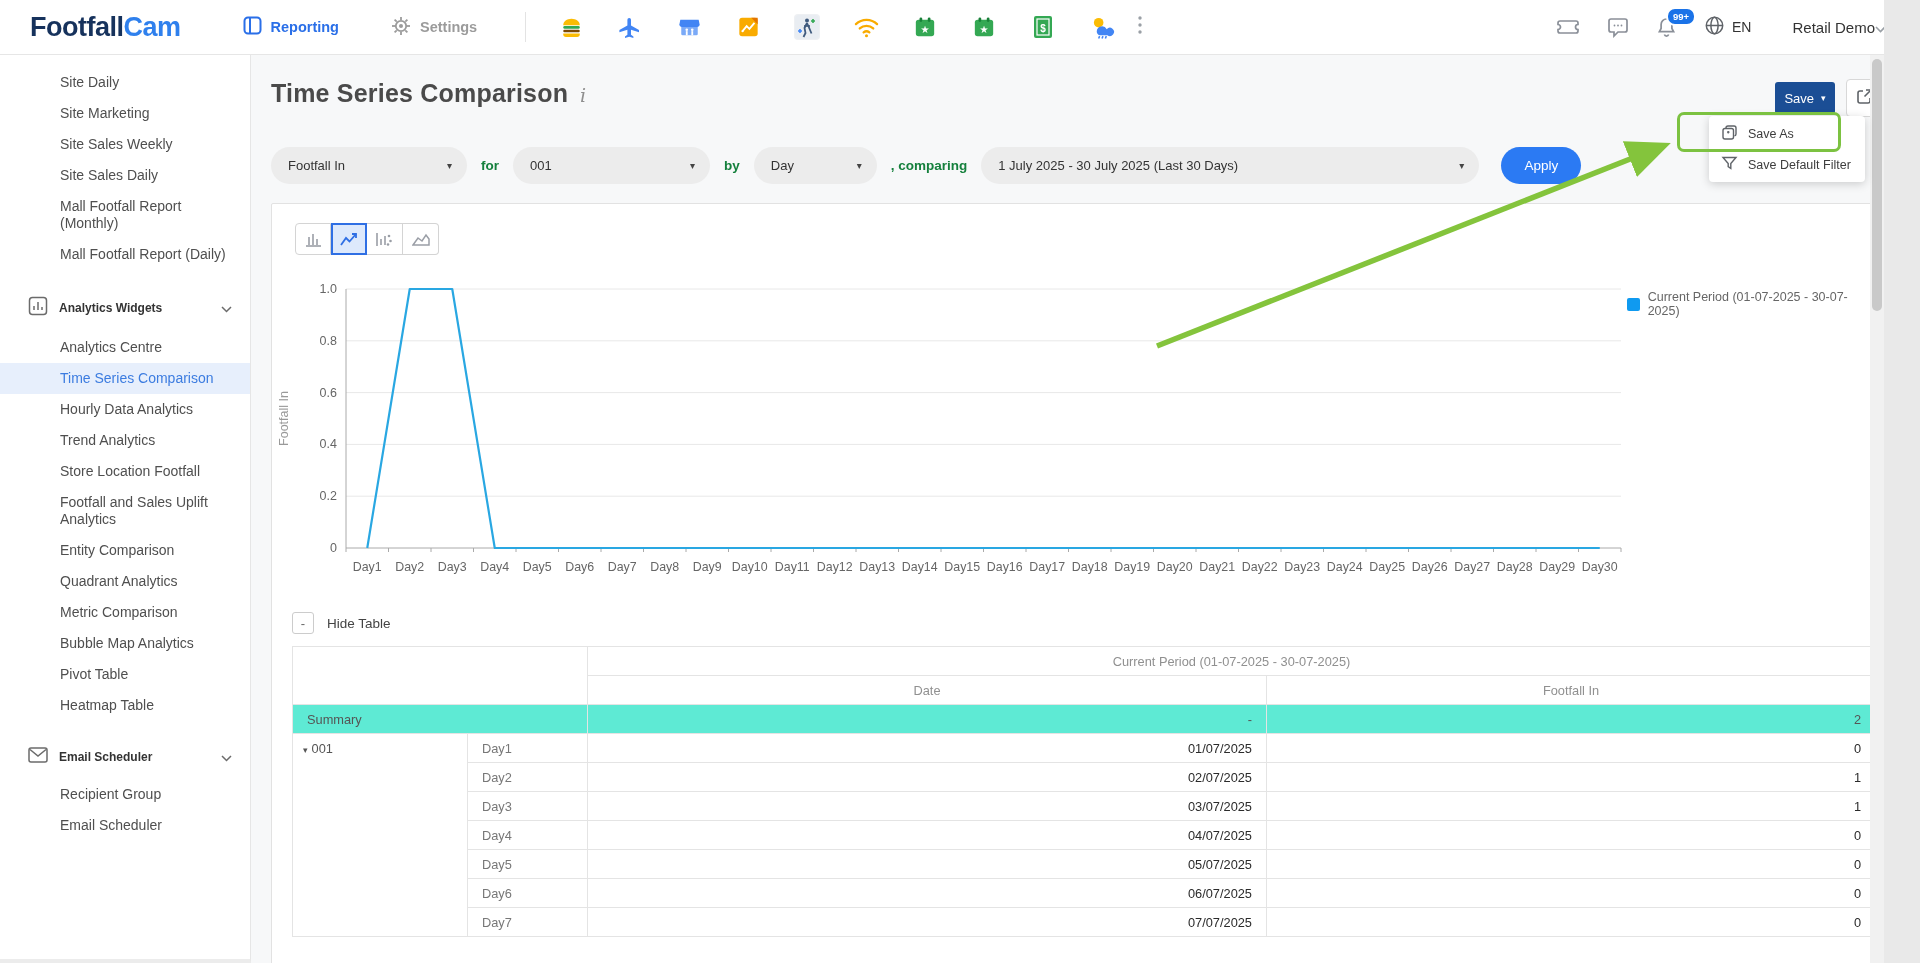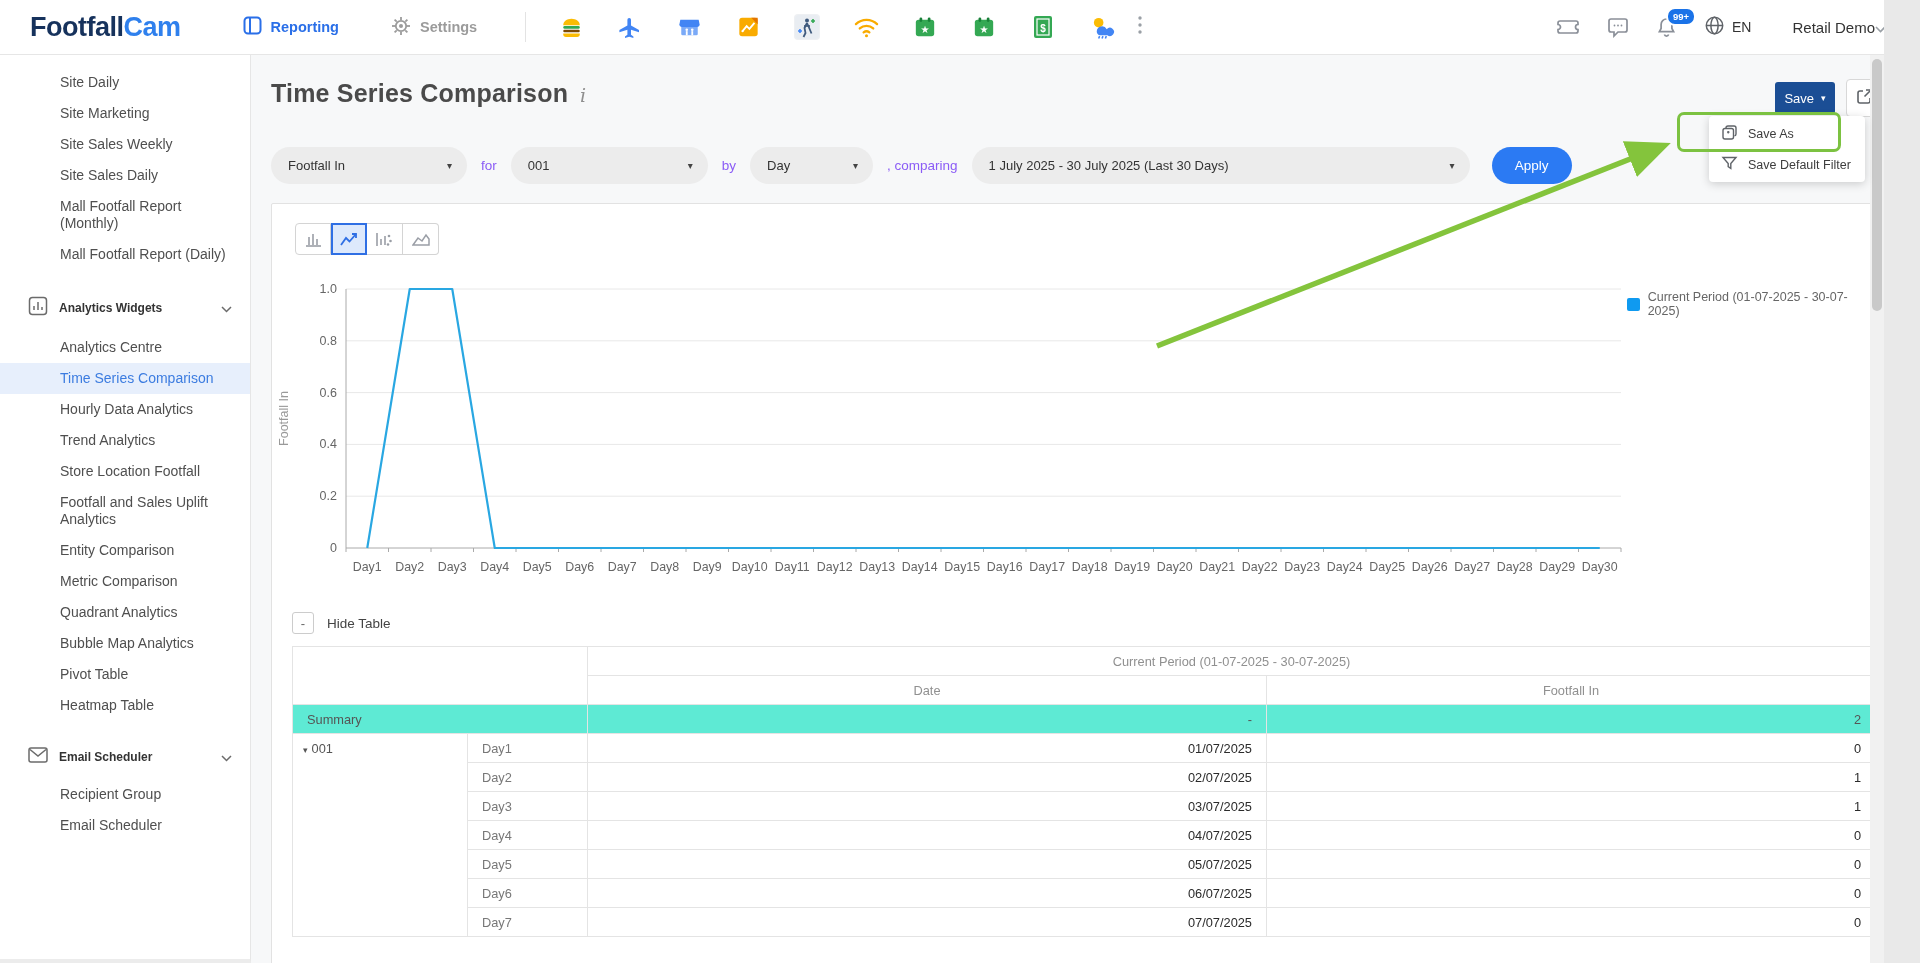--- a/index.html
+++ b/index.html
@@ -53,21 +53,21 @@
   .menu-item { height:31px; display:flex; align-items:center; gap:10px; padding:0 12px; font-size:12.5px; color:#3d3d3d; cursor:pointer; }
 
   #annotation-box { position:absolute; left:1426px; top:57px; width:164px; height:40px; border:3.5px solid #7cc241;
                     border-radius:7px; z-index:70; pointer-events:none; }
   #annotation-arrow { position:absolute; left:0; top:0; z-index:65; pointer-events:none; }
 
   #filter-row { position:absolute; left:20px; top:92px; display:flex; align-items:center; gap:14px; }
   .pill { height:37px; background:#ececec; border-radius:18.5px; display:flex; align-items:center;
           justify-content:space-between; padding:0 15px 0 17px; font-size:13px; color:#333; cursor:pointer; }
   .pill .caret { font-size:10px; color:#444; margin-left:10px; }
-  .flt-label { font-size:13.5px; color:#8b5cf6; }
+  .flt-label { font-size:13.5px; color:#15803d;font-weight:bold; }
   #apply-btn { width:80px; height:37px; margin-left:8px; background:#2b7af3; border:none; border-radius:18.5px;
                color:#fff; font-size:13.5px; cursor:pointer; font-family:inherit; }
 
   
   #card { position:absolute; left:20px; top:148px; width:1604px; height:1100px; background:#fff;
           border:1px solid #e2e2e2; border-radius:2px; }
   #chart-toggle { position:absolute; left:23px; top:19px; display:flex; }
   .ct-btn { width:36px; height:32px; background:#fff; border:1px solid #d4d4d4; border-left-width:0;
             display:flex; align-items:center; justify-content:center; cursor:pointer; }
   .ct-btn:first-child { border-left-width:1px; border-radius:4px 0 0 4px; }
@@ -280,22 +280,22 @@
               <polyline points="1,1 5.5,5.5 10,1"></polyline>
             </svg></span>
         </div>
         <div class="side-item">Analytics Centre</div>
         <div class="side-item selected">Time Series Comparison</div>
         <div class="side-item">Hourly Data Analytics</div>
         <div class="side-item">Trend Analytics</div>
         <div class="side-item">Store Location Footfall</div>
         <div class="side-item">Footfall and Sales Uplift Analytics</div>
         <div class="side-item">Entity Comparison</div>
+        <div class="side-item">Quadrant Analytics</div>
         <div class="side-item">Metric Comparison</div>
-        <div class="side-item">Quadrant Analytics</div>
         <div class="side-item">Bubble Map Analytics</div>
         <div class="side-item">Pivot Table</div>
         <div class="side-item">Heatmap Table</div>
         <div class="side-header">
           <span><svg width="20" height="16" viewBox="0 0 20 16" fill="none" stroke="#6b6b6b" stroke-width="1.5">
               <rect x="1" y="1" width="18" height="14" rx="2"></rect>
               <polyline points="2,2.5 10,9 18,2.5"></polyline>
             </svg></span>
           <span class="sh-label">Email Scheduler</span>
           <span><svg width="11" height="7" viewBox="0 0 11 7" fill="none" stroke="#6b6b6b" stroke-width="1.5">

